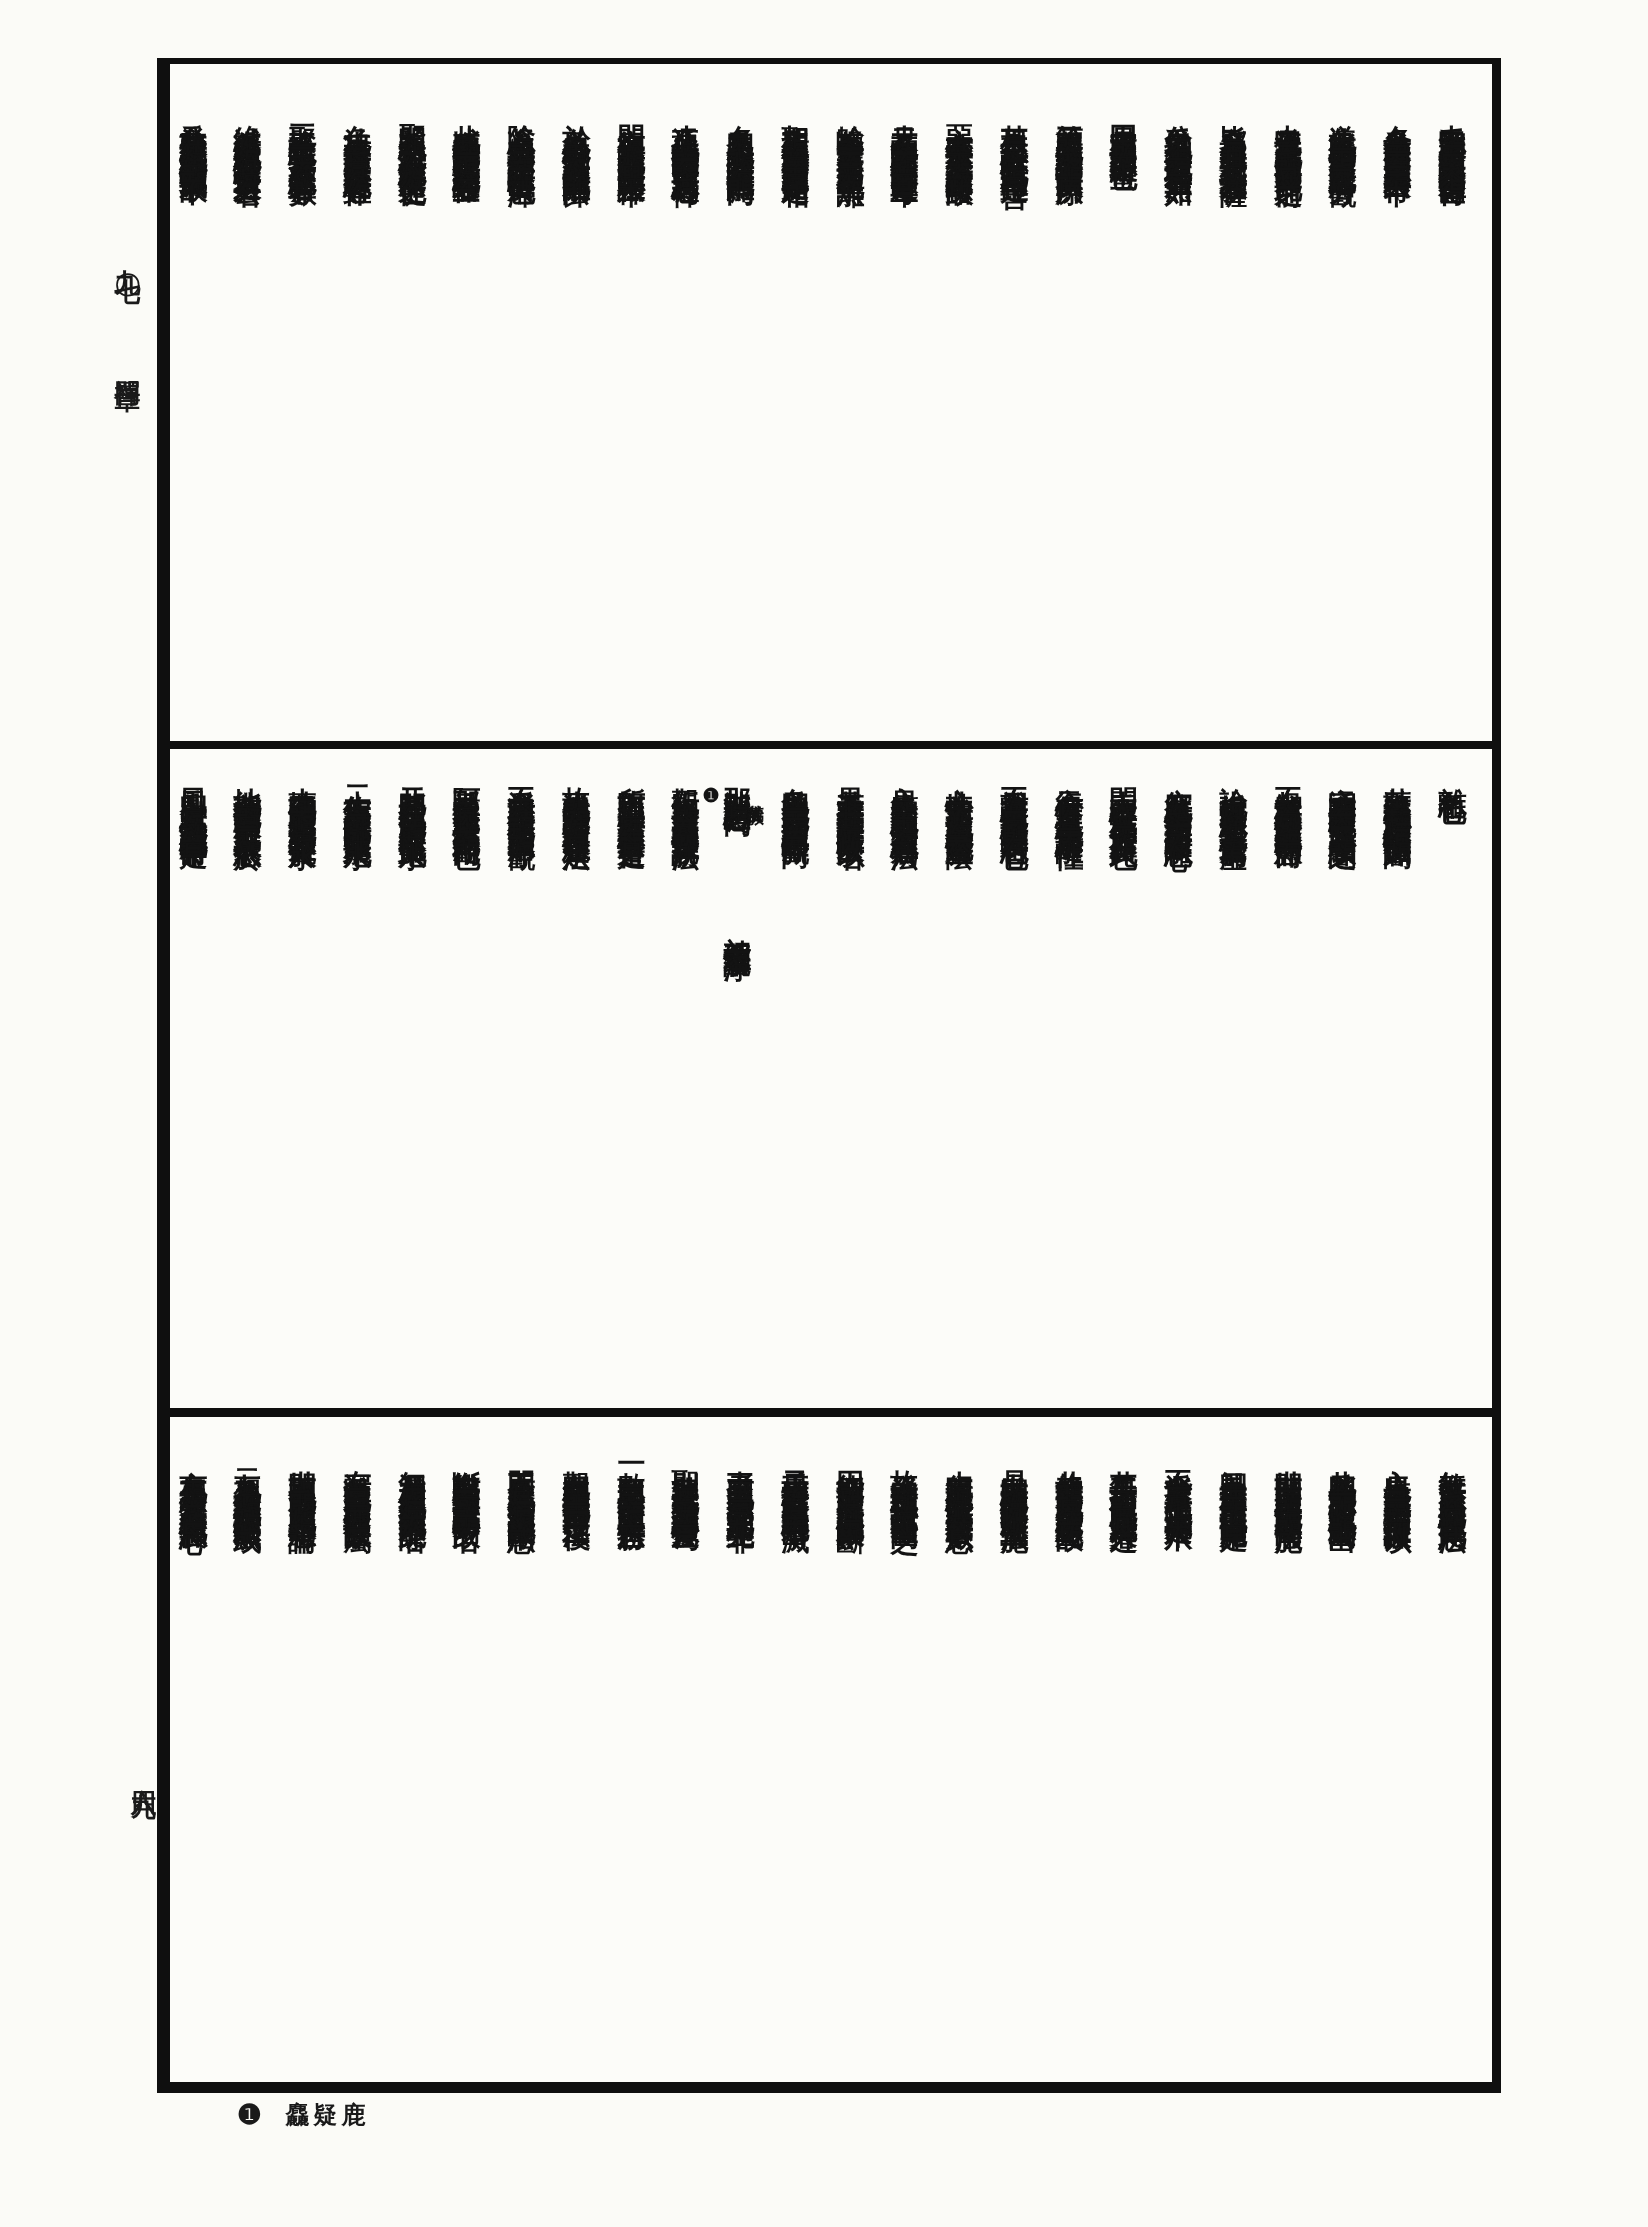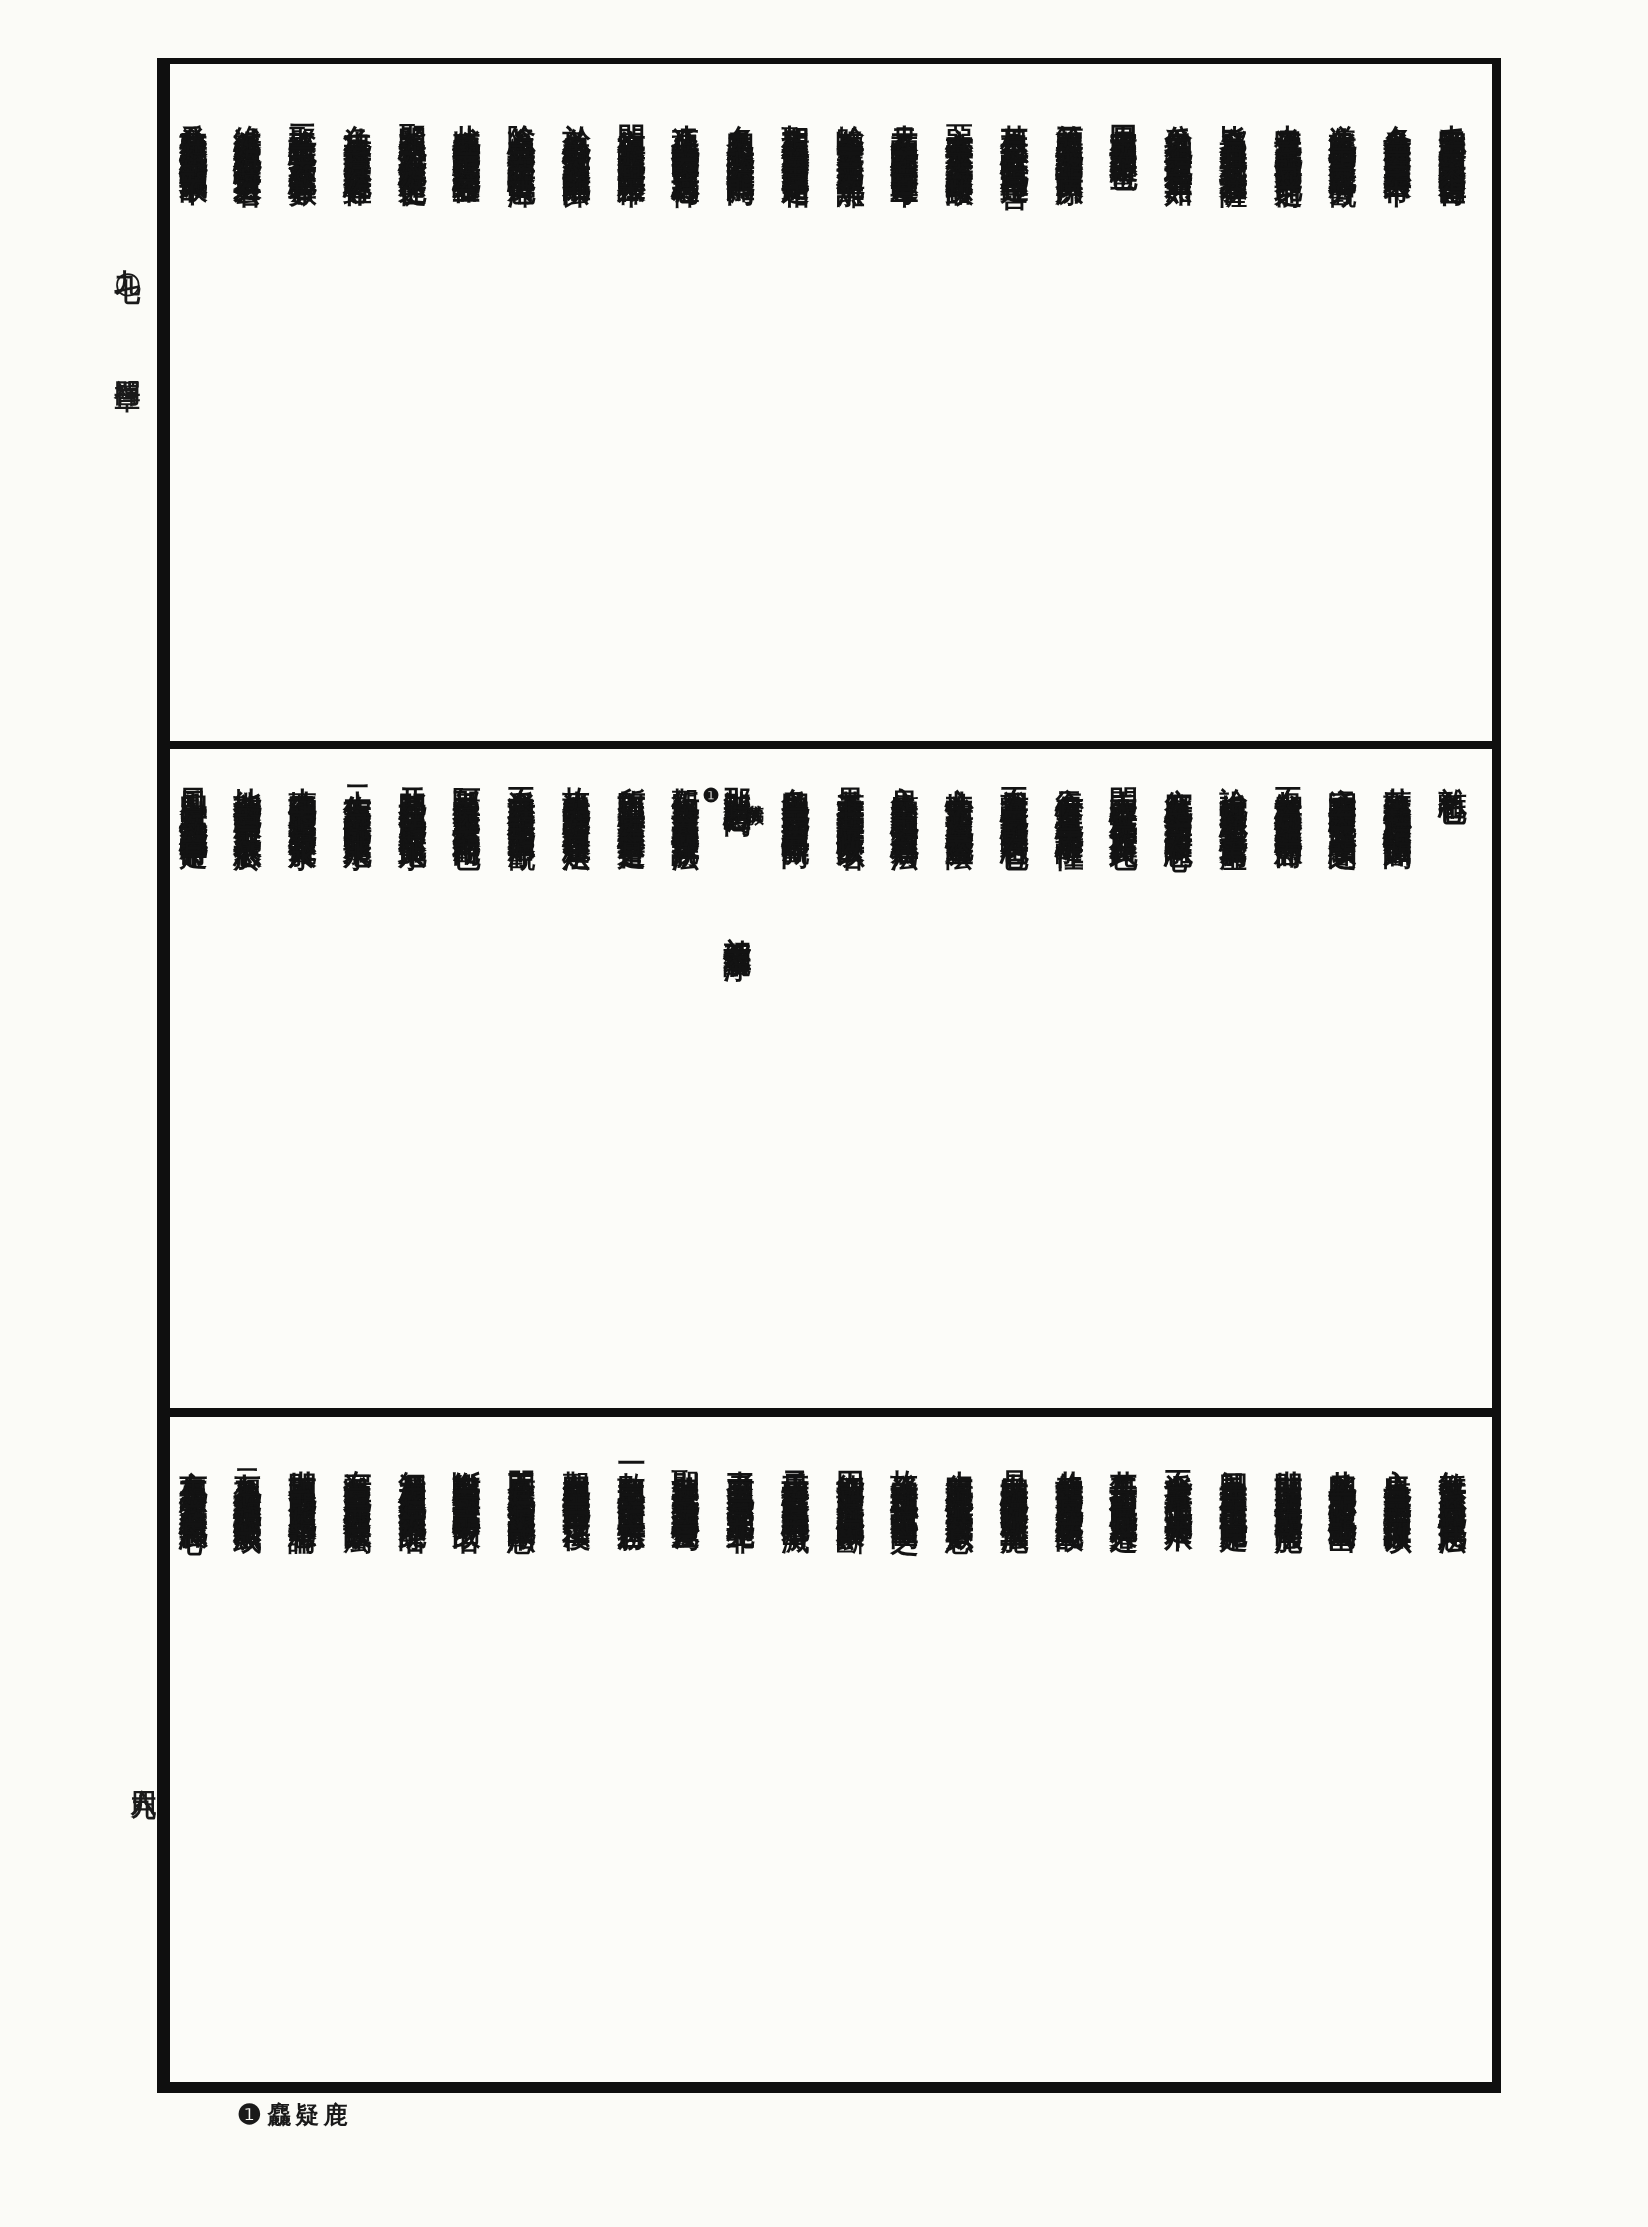--- a/index.html
+++ b/index.html
@@ -58,21 +58,21 @@
   }
   #margin-number{left:110px;top:249px;font-size:26px;letter-spacing:4.1px;}
   #margin-title{left:110px;top:358px;font-size:26px;letter-spacing:2.8px;}
   #margin-page-number{left:127px;top:1769px;font-size:25px;letter-spacing:2.1px;}
   #footnote{
     position:absolute;left:237px;top:2094px;height:41px;
     display:flex;align-items:center;gap:5.5px;
     font-weight:700;color:#1a1a1a;
   }
   #footnote .fn-marker{font-size:27.6px;line-height:1;}
-  #footnote .fn-text{font-size:24px;letter-spacing:4.1px;}
+  #footnote .fn-text{font-size:24px;letter-spacing:4.1px;margin-left:18px;}
 </style>
 </head>
 <body>
 
 <div id="frame"></div>
 <div id="divider-1" class="divider"></div>
 <div id="divider-2" class="divider"></div>
 
 <div id="band-1" class="band">
     <div class="col" style="right: 0px;">中受波羅蜜名者因中說果如說金爲食食由金得</div>

